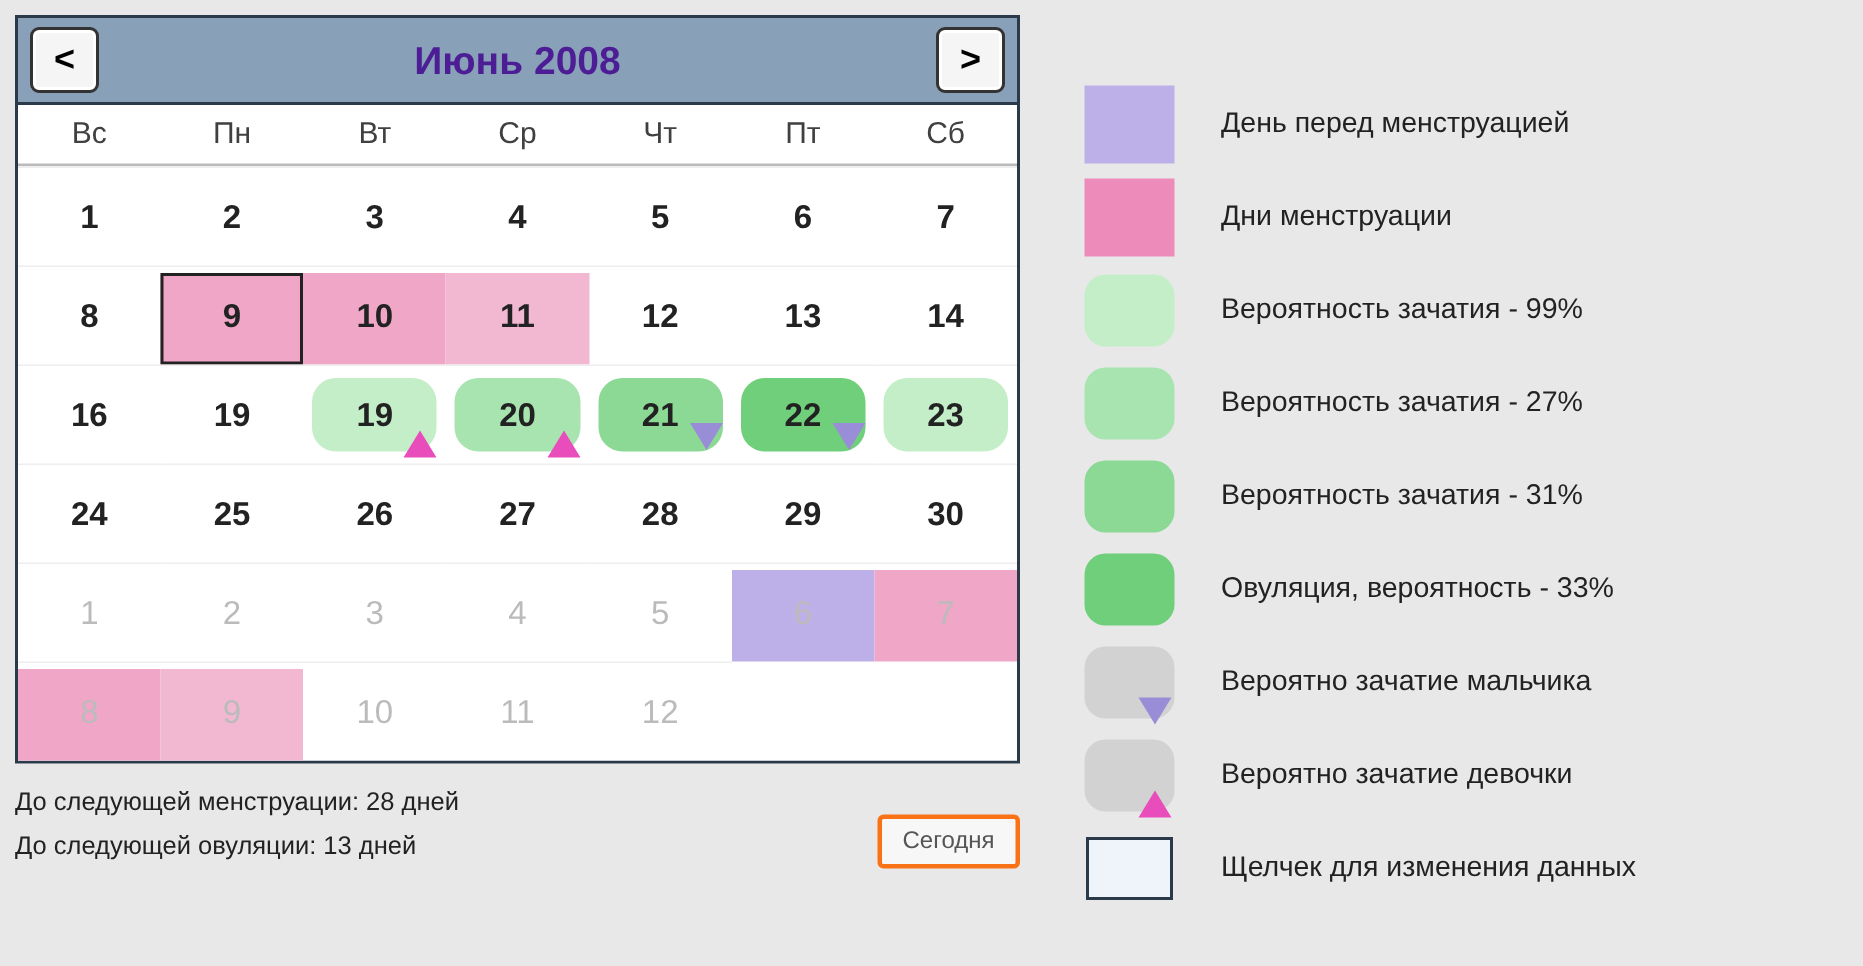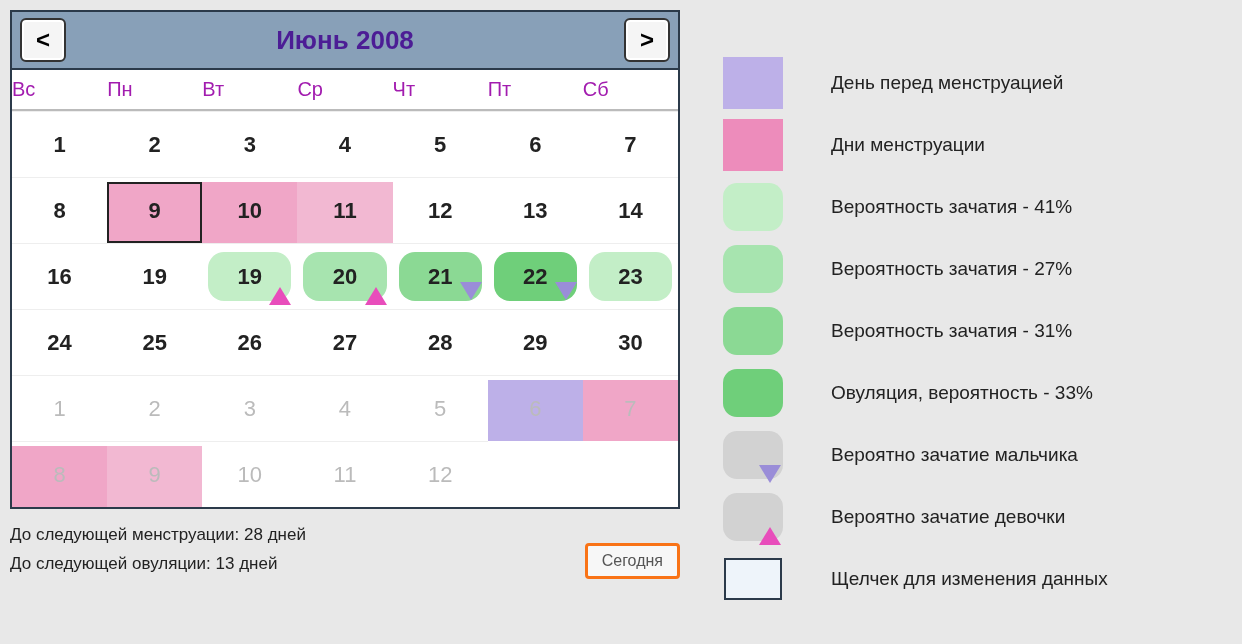--- a/index.html
+++ b/index.html
@@ -51,23 +51,23 @@
     color: #4c1d95;
   }
   .weekday-row {
     display: grid;
     grid-template-columns: repeat(7, 1fr);
     background: #fff;
     border-bottom: 2px solid #bbb;
     padding: 8px 0;
   }
   .weekday-cell {
-    text-align: left;
+    text-align: center;
     font-size: 20px;
-    color: #a21caf;
+    color: #404040;
   }
   .days-grid {
     display: grid;
     grid-template-columns: repeat(7, 1fr);
     grid-auto-rows: 66px;
     background: #fff;
   }
   .day-cell {
     position: relative;
     display: flex;
@@ -119,21 +119,21 @@
     margin-top:6px;
   }
   
   .legend {
     padding-top: 42px;
     width: 480px;
   }
   .legend-row {
     display:flex;
     align-items:center;
-    gap: 45px;
+    gap: 28px;
     height: 62px;
   }
   .swatch-wrap { width:66px; display:flex; justify-content:center; position:relative; }
   .swatch-rect { width:60px; height:52px; }
   .swatch-pill { width:60px; height:48px; border-radius:14px; }
   .swatch-gray { position:relative; width:60px; height:48px; border-radius:14px; background:#d2d2d2; }
   .swatch-gray .tri-pink, .swatch-gray .tri-purple { right:2px; bottom:-4px; }
   .swatch-gray .tri-purple { top:auto; bottom:-4px; }
   .swatch-box { width:58px; height:42px; border:2px solid #2b3a4a; background:#eef4fa; }
   .legend-text { font-size:19px; color:#222; }
@@ -321,21 +321,21 @@
       <div class="legend-row">
         <div class="swatch-wrap">
           <div class="swatch-rect" style="background: rgb(237, 140, 187);"></div>
         </div>
         <div class="legend-text">Дни менструации</div>
       </div>
       <div class="legend-row">
         <div class="swatch-wrap">
           <div class="swatch-pill" style="background: rgb(195, 238, 199);"></div>
         </div>
-        <div class="legend-text">Вероятность зачатия - 41%</div>
+        <div class="legend-text">Вероятность зачатия - 99%</div>
       </div>
       <div class="legend-row">
         <div class="swatch-wrap">
           <div class="swatch-pill" style="background: rgb(167, 228, 175);"></div>
         </div>
         <div class="legend-text">Вероятность зачатия - 27%</div>
       </div>
       <div class="legend-row">
         <div class="swatch-wrap">
           <div class="swatch-pill" style="background: rgb(139, 217, 148);"></div>

